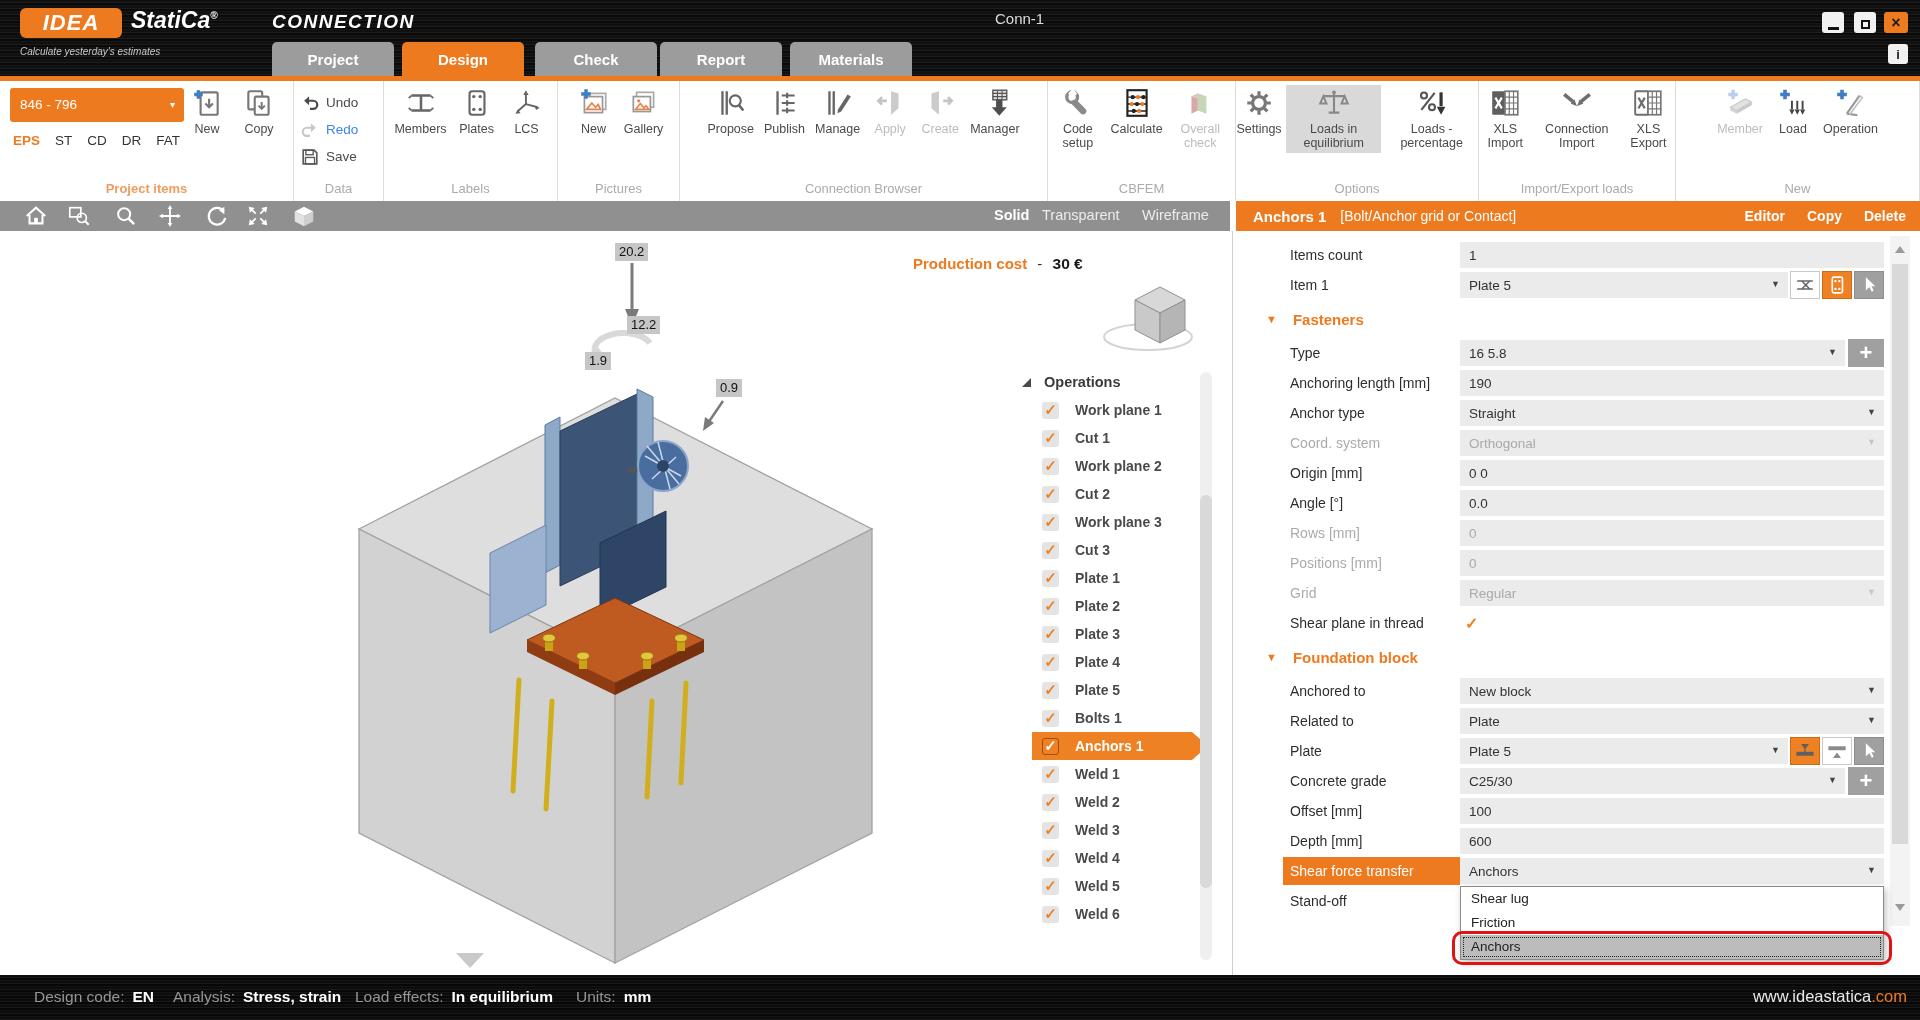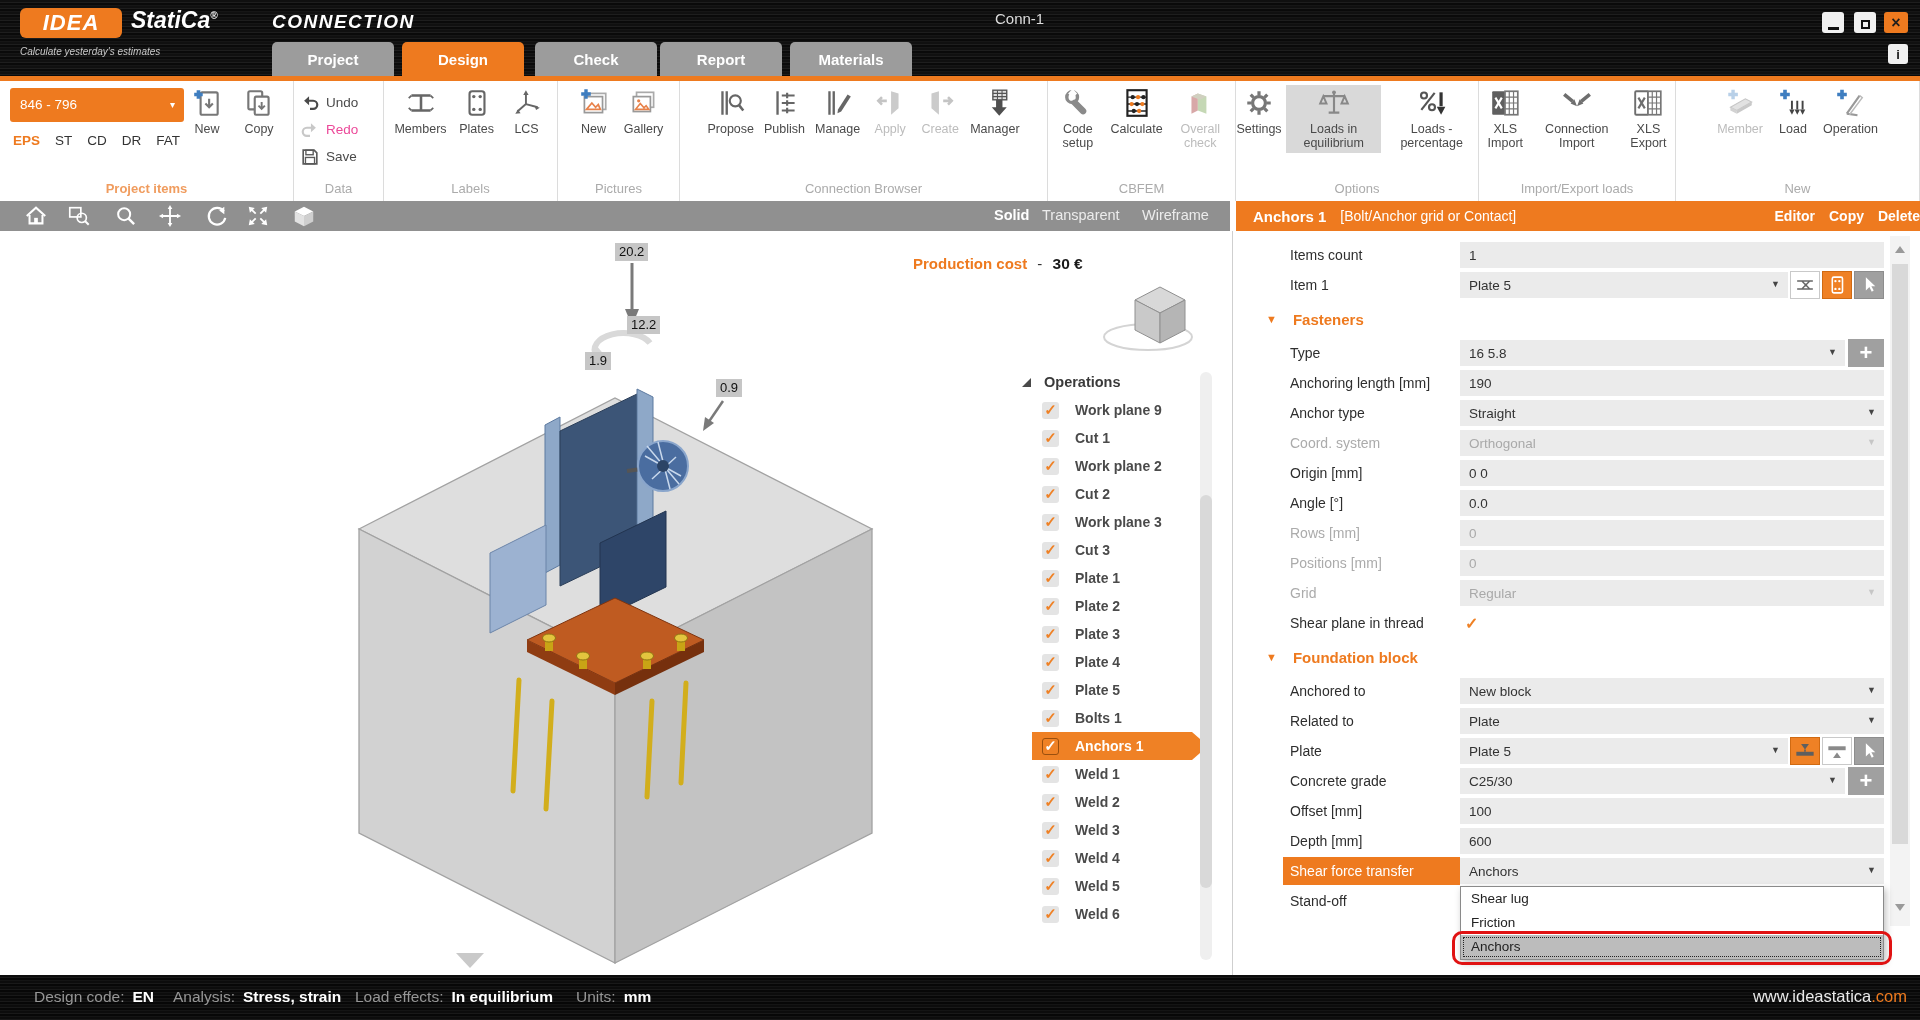--- a/index.html
+++ b/index.html
@@ -38,21 +38,21 @@
   .rg-buttons{position:absolute;left:0;right:0;top:4px;display:flex;justify-content:center;align-items:flex-start;gap:4px}
   .rbtn{display:flex;flex-direction:column;align-items:center;min-width:46px;max-width:96px;padding:2px 3px;cursor:pointer}
   .rbtn.active{background:#d9d9d9}
   .ricon{width:32px;height:32px}
   .ricon svg,.sicon svg,.vpicon svg,.trailbtn svg{width:100%;height:100%;display:block}
   .rlabel{margin-top:3px;font-size:12.5px;color:#4a4a4a;text-align:center;line-height:1.15}
   .rbtn.disabled{cursor:default}
   .rbtn.disabled .rlabel{color:#bcbcbc}
   .stack{position:absolute;left:6px;top:8px}
   .srow{display:flex;align-items:center;gap:6px;height:27px;font-size:13.5px;color:#4a4a4a;cursor:pointer}
-  .srow.disabled{color:#ec4899;cursor:default}
+  .srow.disabled{color:#3b82f6;cursor:default}
   .sicon{width:20px;height:20px}
 
   
   .pi-select{position:absolute;left:10px;top:7px;width:174px;height:34px;background:#ee7a1f;border-radius:3px;
        color:#fff;font-size:13.5px;line-height:34px;padding-left:10px;cursor:pointer}
   .pi-select .dd-arrow{position:absolute;right:9px;top:0;font-size:10px}
   .pi-filters{position:absolute;left:13px;top:52px;display:flex;gap:15px;font-size:13.5px;color:#333}
   .pi-filters .f{cursor:pointer}
   .pi-filters .f.active{color:#ee7a1f;font-weight:bold}
   .pi-btns{position:absolute;left:184px;top:4px;display:flex;gap:6px}
@@ -61,21 +61,21 @@
   .vptb{position:absolute;left:0;top:201px;width:1230px;height:30px;background:#909090}
   .vpicon{position:absolute;top:3px;width:24px;height:24px;cursor:pointer}
   .mode{position:absolute;top:6px;font-size:14.5px;color:#ececec;cursor:pointer}
   .mode.active{color:#fff;font-weight:bold}
 
   
   .panel-header{position:absolute;left:1236px;top:201px;width:684px;height:30px;background:#ee7a1f;color:#fff;
        display:flex;align-items:center}
   .ph-title{font-weight:bold;font-size:15px;margin-left:17px}
   .ph-sub{font-size:14px;margin-left:14px}
-  .ph-actions{margin-left:auto;display:flex;gap:14px;}
+  .ph-actions{margin-left:auto;display:flex;gap:22px;margin-right:14px}
   .ph-action{font-weight:bold;font-size:14px;cursor:pointer}
 
   
   .viewport{position:absolute;left:0;top:231px;width:1232px;height:744px;background:#fff}
   .scene{position:absolute;left:0;top:0}
   .dim-label{position:absolute;background:#c6c6c6;color:#111;font-size:13px;padding:0 4px;line-height:18px}
   .prodcost{position:absolute;left:913px;top:24px;font-size:15px;white-space:nowrap}
   .prodcost .pc-label{color:#ee7a1f;font-weight:bold}
   .prodcost .pc-sep{color:#333;margin:0 6px}
   .prodcost .pc-val{color:#1a1a1a;font-weight:bold;font-size:15.5px}
@@ -659,21 +659,21 @@
   <div class="tree">
     <div class="tree-header">
       <svg class="th-tri" viewBox="0 0 9 9">
           <polygon points="9,0 9,9 0,9" fill="#4a4a4a"></polygon>
         </svg>
       <span class="th-label">Operations</span>
     </div>
     <div id="treeItems">
         <div class="trow">
           <span class="tcheck">✓</span>
-          <span class="tlabel">Work plane 9</span>
+          <span class="tlabel">Work plane 1</span>
         </div>
         <div class="trow">
           <span class="tcheck">✓</span>
           <span class="tlabel">Cut 1</span>
         </div>
         <div class="trow">
           <span class="tcheck">✓</span>
           <span class="tlabel">Work plane 2</span>
         </div>
         <div class="trow">

